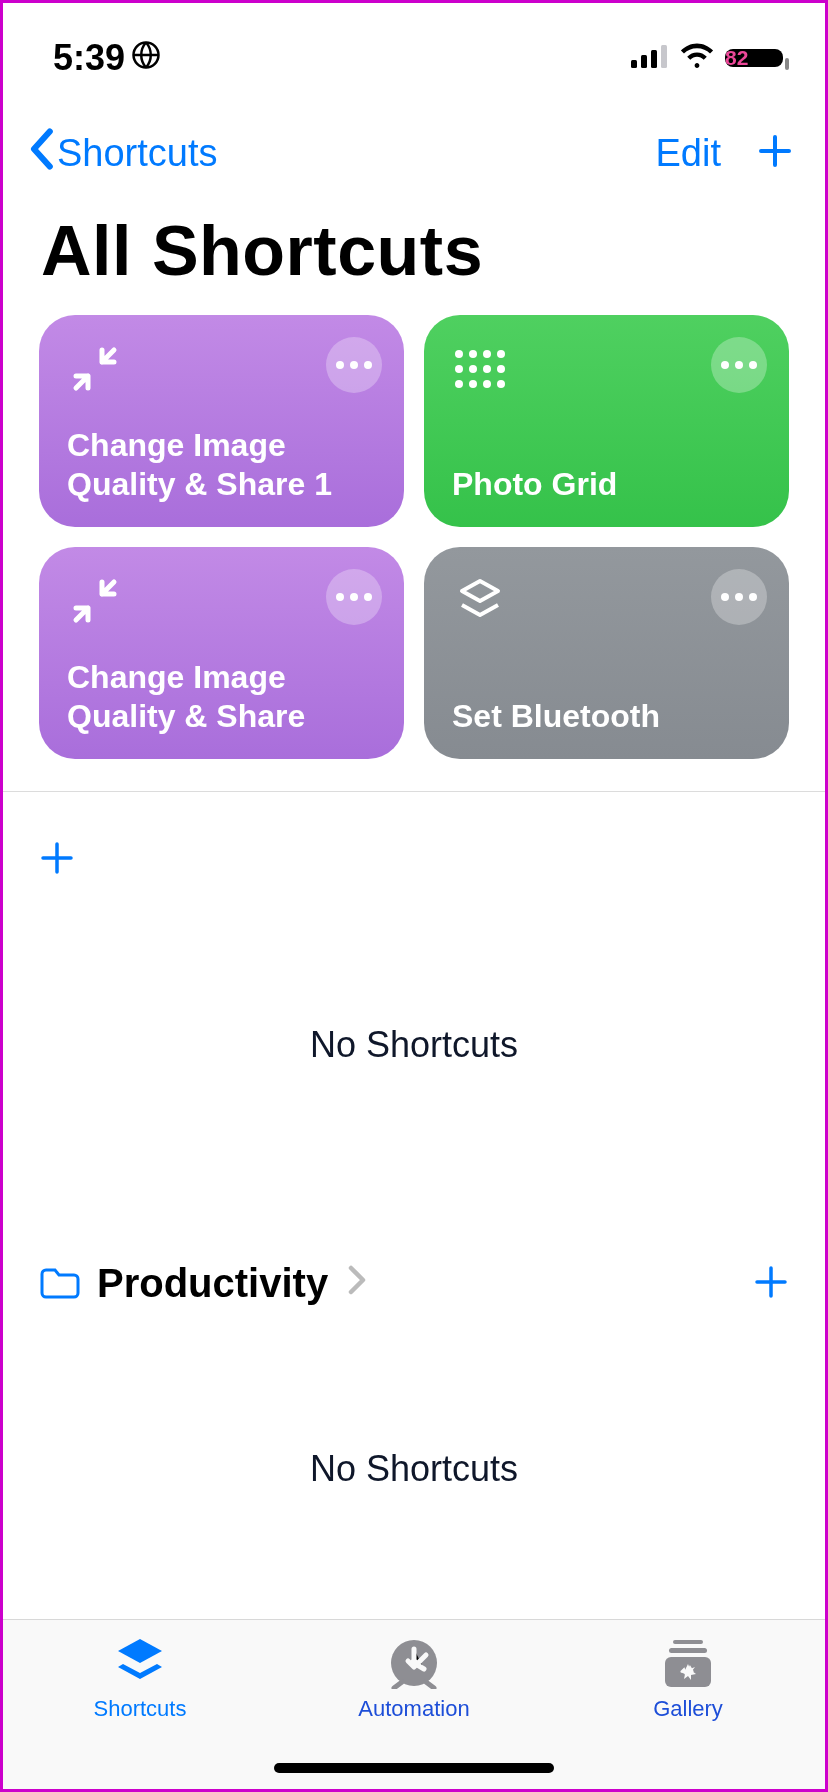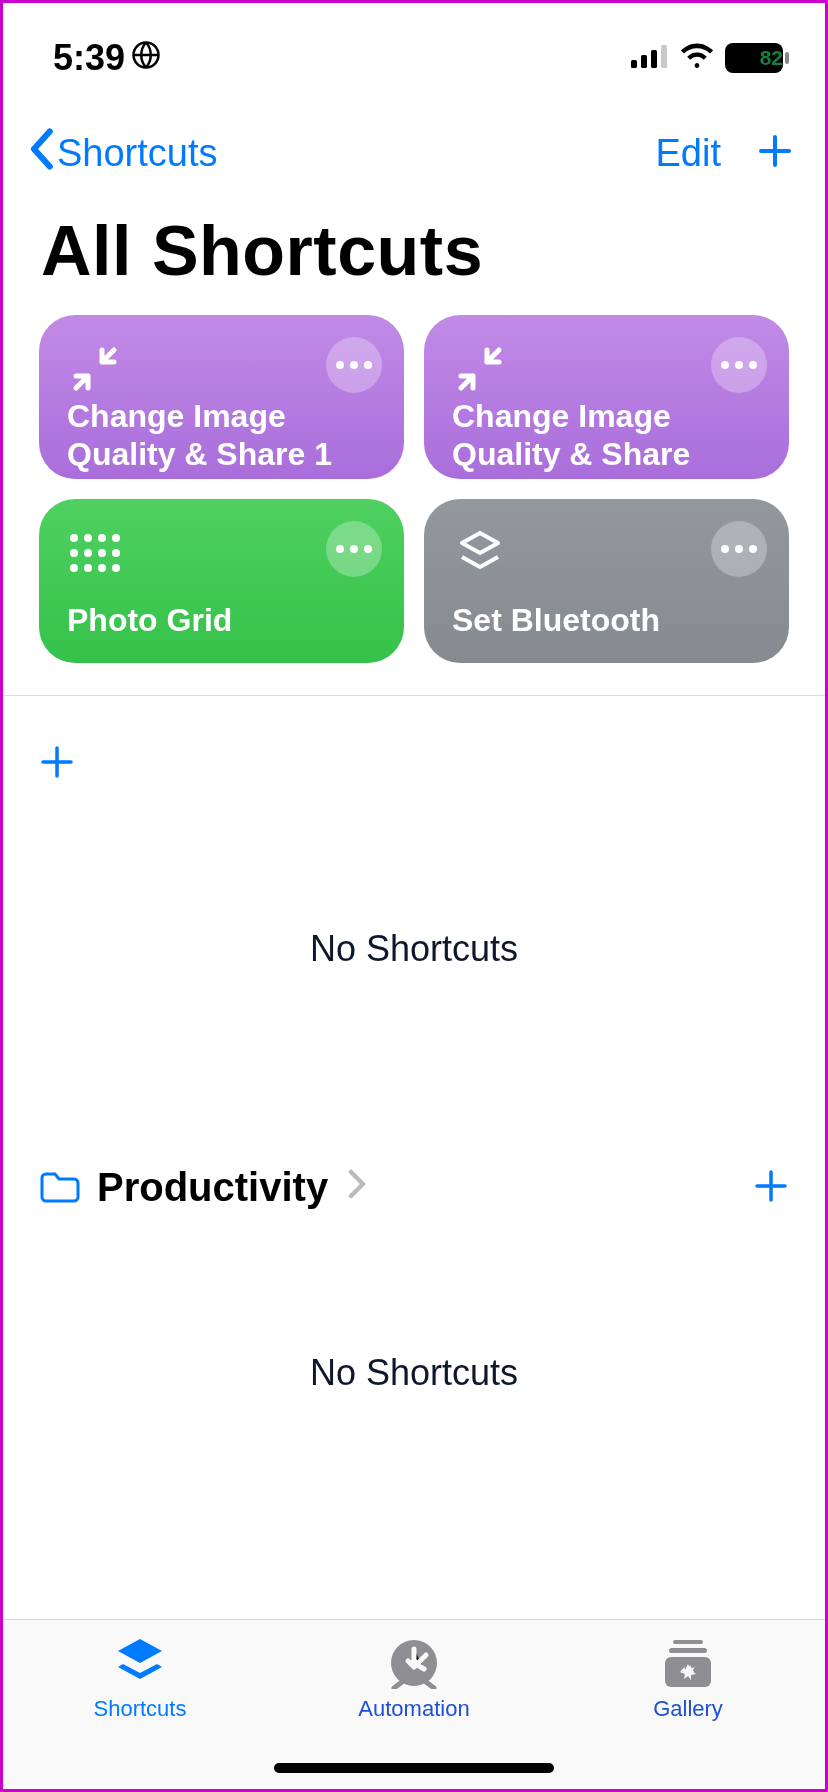--- a/index.html
+++ b/index.html
@@ -4,38 +4,38 @@
 <style>
   * { box-sizing: border-box; margin: 0; padding: 0; }
   html, body { width: 828px; height: 1792px; font-family: -apple-system, "SF Pro Text", "Helvetica Neue", Arial, sans-serif; background: #fff; overflow: hidden; }
   body { position: relative; border: 3px solid #cc00cc; }
 
   
   .status-bar { height: 110px; display: flex; align-items: center; justify-content: space-between; padding: 0 42px 0 50px; }
   .status-time { font-size: 36px; font-weight: 600; display:flex; align-items:center; gap:6px; }
   .status-right { display: flex; align-items: center; gap: 10px; }
   .globe-icon svg { width: 30px; height: 30px; }
-  .battery-box { width:58px; height:30px; border-radius:8px; background:#000; color:#15803d; font-size:21px; font-weight:700; display:flex; align-items:center; justify-content:flex-end; position:relative;}
+  .battery-box { width:58px; height:18px; border-radius:8px; background:#000; color:#ec4899; font-size:21px; font-weight:700; display:flex; align-items:center; justify-content:flex-start; position:relative;}
   .battery-tip { position:absolute; right:-6px; top:9px; width:4px; height:12px; background:#888; border-radius:2px;}
   .signal svg, .wifi svg { height: 28px; }
 
   
   .nav-bar { height: 80px; display: flex; align-items: center; justify-content: space-between; padding: 0 30px 0 24px; }
   .nav-left { display:flex; align-items:center; color:#007aff; font-size:38px; }
   .nav-left .chev { font-size:48px; font-weight:600; margin-right:-2px; line-height:1;}
   .nav-right { display:flex; align-items:center; gap:34px; }
   .edit-btn { color:#007aff; font-size:38px; }
   .plus-btn { color:#007aff; font-size:52px; font-weight:300; line-height:1; }
 
   
   .page-title { font-size: 70px; font-weight: 700; padding: 18px 38px 24px 38px; letter-spacing: 0.5px; }
 
   
   .grid { display:grid; grid-template-columns: 1fr 1fr; gap: 20px; padding: 0 36px 18px 36px; }
-  .card { border-radius: 36px; height: 164px; padding: 26px 28px 24px 28px; display:flex; flex-direction:column; justify-content:space-between; color:#fff; position:relative; }
+  .card { border-radius: 36px; height: 212px; padding: 26px 28px 24px 28px; display:flex; flex-direction:column; justify-content:space-between; color:#fff; position:relative; }
   .card-top { display:flex; justify-content:space-between; align-items:flex-start; }
   .card-icon { width:56px; height:56px; display:flex; align-items:center; justify-content:center; }
   .card-more { width:56px; height:56px; border-radius:28px; background:rgba(255,255,255,0.28); display:flex; align-items:center; justify-content:center; position:absolute; top:22px; right:22px;}
   .card-more span{ width:8px; height:8px; background:#fff; border-radius:50%; margin:0 3px;}
   .card-label { font-size:32px; font-weight:600; line-height:1.2; }
   .c-purple { background: linear-gradient(180deg, #c28ae6 0%, #a96edb 100%); }
   .c-green  { background: linear-gradient(180deg, #4fd060 0%, #35c24a 100%); }
   .c-gray   { background: linear-gradient(180deg, #93989d 0%, #868b91 100%); gap: 20px; }
 
   .divider { height: 1px; background:#dcdcdc; margin-top: 14px; }
@@ -125,35 +125,20 @@
             <path d="M32 6v12h12M32 18L44 6M18 44V32H6M18 32L6 44"></path>
           </svg>
       </div>
     </div>
     <div class="card-more">
         <span></span>
         <span></span>
         <span></span>
       </div>
     <div class="card-label">Change Image Quality &amp; Share 1</div>
-  </div>
-  <div class="card c-purple">
-    <div class="card-top">
-      <div class="card-icon">
-        <svg width="50" height="50" viewBox="0 0 50 50" fill="none" stroke="#fff" stroke-width="5" stroke-linecap="round" stroke-linejoin="round">
-            <path d="M32 6v12h12M32 18L44 6M18 44V32H6M18 32L6 44"></path>
-          </svg>
-      </div>
-    </div>
-    <div class="card-more">
-        <span></span>
-        <span></span>
-        <span></span>
-      </div>
-    <div class="card-label">Change Image Quality &amp; Share</div>
   </div>
   <div class="card c-green">
     <div class="card-top">
       <div class="card-icon">
         <svg width="52" height="40" viewBox="0 0 52 40" fill="#fff">
           <circle cx="5" cy="5" r="4"></circle>
             <circle cx="19" cy="5" r="4"></circle>
             <circle cx="33" cy="5" r="4"></circle>
             <circle cx="47" cy="5" r="4"></circle>
           <circle cx="5" cy="20" r="4"></circle>
@@ -167,20 +152,35 @@
         </svg>
       </div>
     </div>
     <div class="card-more">
         <span></span>
         <span></span>
         <span></span>
       </div>
     <div class="card-label">Photo Grid</div>
   </div>
+  <div class="card c-purple">
+    <div class="card-top">
+      <div class="card-icon">
+        <svg width="50" height="50" viewBox="0 0 50 50" fill="none" stroke="#fff" stroke-width="5" stroke-linecap="round" stroke-linejoin="round">
+            <path d="M32 6v12h12M32 18L44 6M18 44V32H6M18 32L6 44"></path>
+          </svg>
+      </div>
+    </div>
+    <div class="card-more">
+        <span></span>
+        <span></span>
+        <span></span>
+      </div>
+    <div class="card-label">Change Image Quality &amp; Share</div>
+  </div>
   <div class="card c-gray">
     <div class="card-top">
       <div class="card-icon">
         <svg width="52" height="52" viewBox="0 0 52 52" fill="none" stroke="#fff" stroke-width="4" stroke-linejoin="round">
             <path d="M26 6l18 10-18 10L8 16z"></path>
             <path d="M8 30l18 10 18-10"></path>
           </svg>
       </div>
     </div>
     <div class="card-more">

